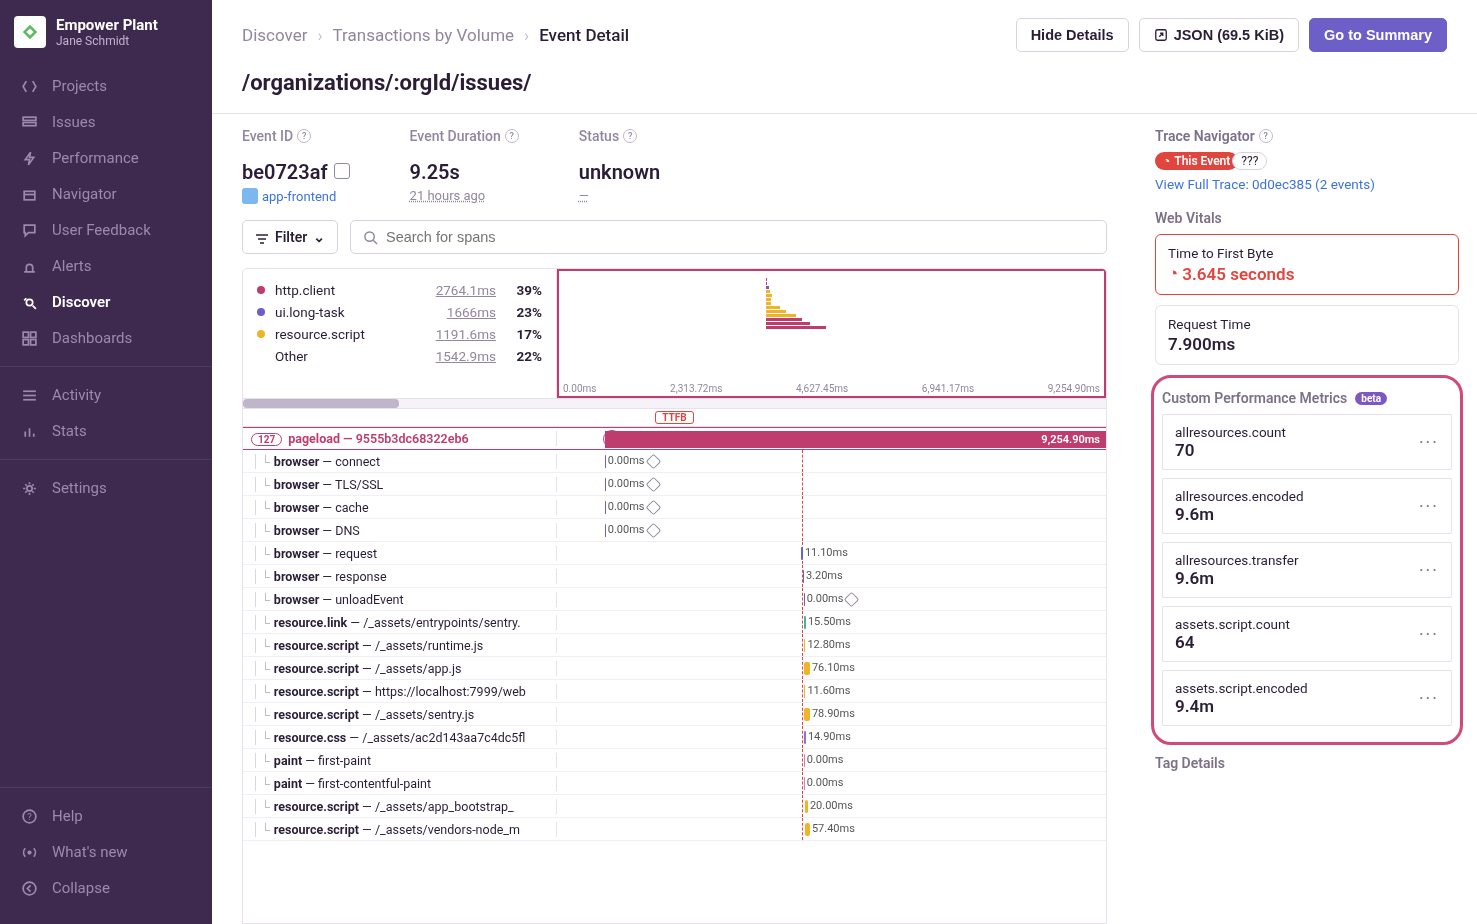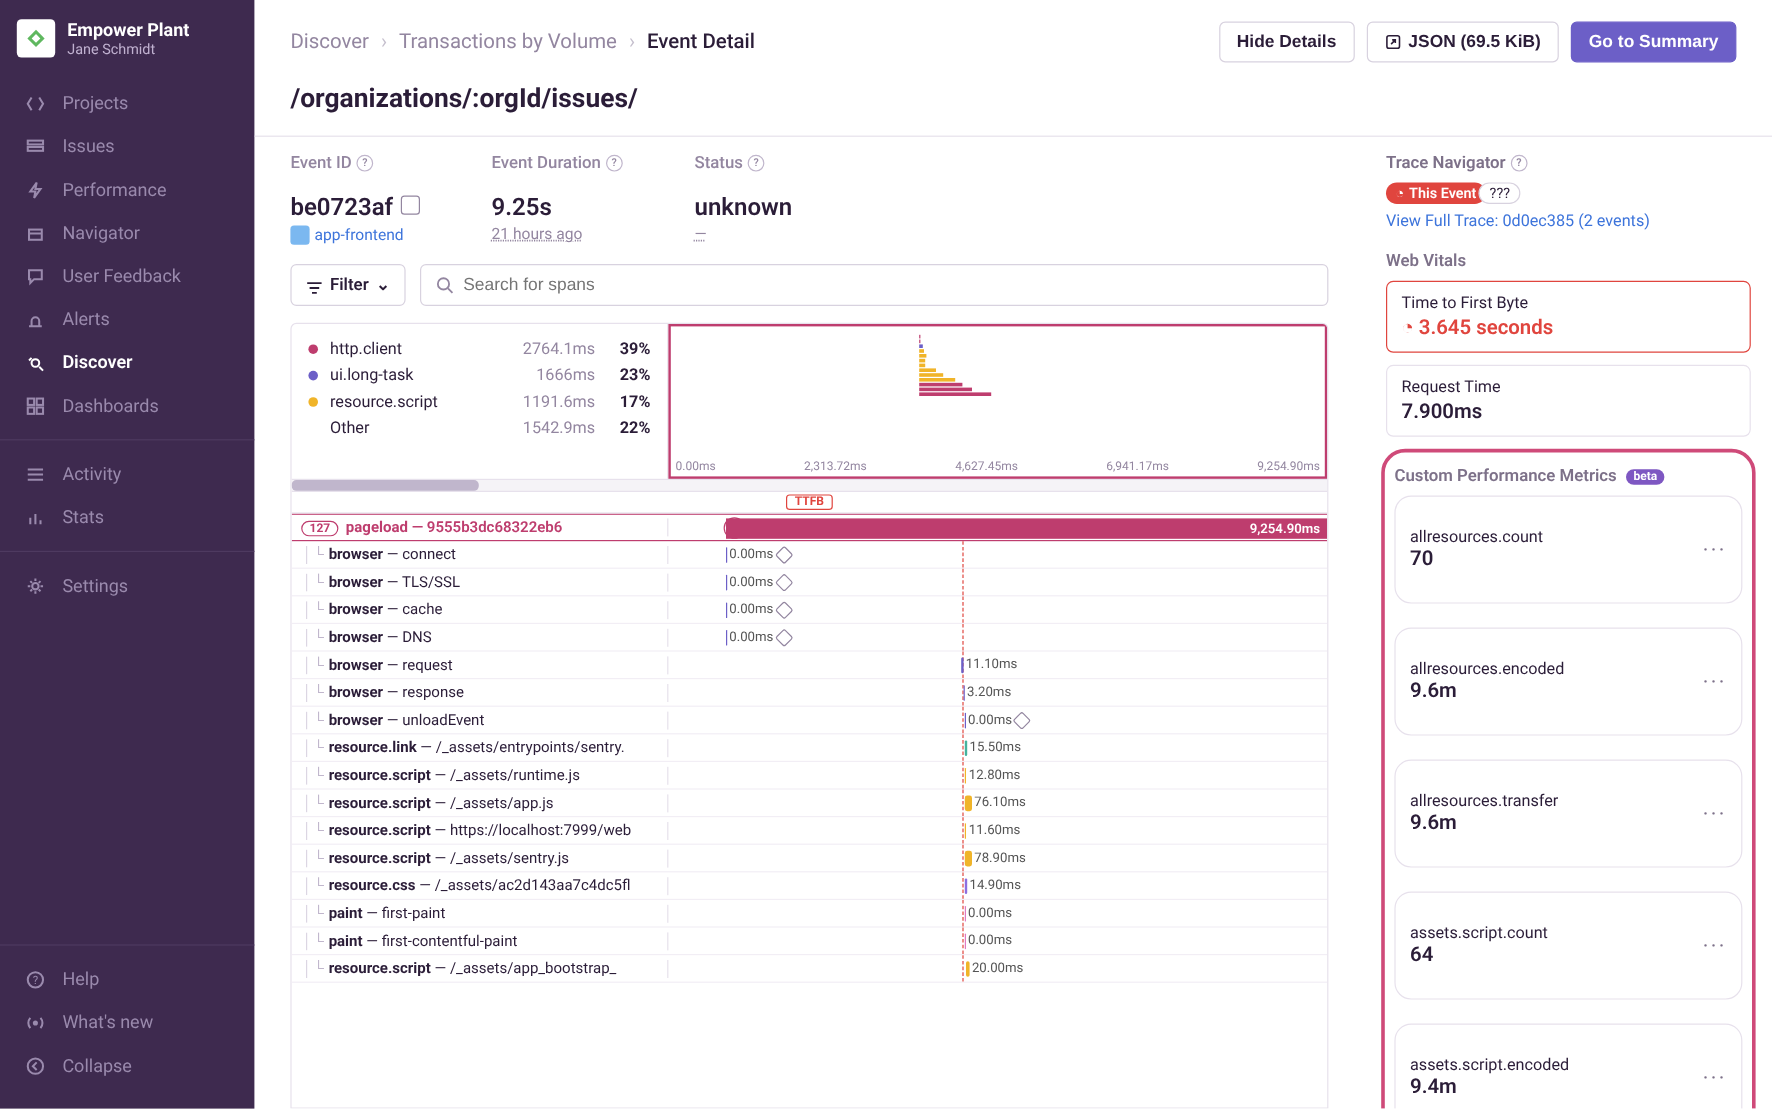--- a/index.html
+++ b/index.html
@@ -52,21 +52,21 @@
 .search-box { flex:1; border:1px solid #d8d2df; border-radius:5px; padding:8px 12px; display:flex;align-items:center;gap:8px;color:#9386a0; }
 .search-box input { border:none; outline:none; width:100%; font-size:14.5px; color:#2b1d38; }
 
 
 .wf { border:1px solid #e7e1ec; border-radius:5px 5px 0 0; margin-right:30px; overflow:hidden; display:flex;flex-direction:column; flex:1; }
 .wf-top { display:flex; height:130px; position:relative; border-bottom:1px solid #e7e1ec; }
 .wf-ops { width:314px; border-right:1px solid #e7e1ec; padding:10px 14px; font-size:13.5px; }
 .wf-ops-row { display:flex; align-items:center; gap:10px; padding:3px 0; }
 .dot { width:8px;height:8px;border-radius:50%; }
 .wf-ops-name { flex:1; }
-.wf-ops-ms { color:#9386a0; width:74px; text-align:right; }
+.wf-ops-ms { color:#9386a0; width:74px; text-align:right;text-decoration:underline; }
 .wf-ops-pct { font-weight:700; width:36px; text-align:right; }
 .wf-mini { flex:1; position:relative; border:2px solid #be3d6e; }
 .wf-mini-axis { position:absolute; bottom:0; left:0; right:0; display:flex; justify-content:space-between; font-size:10px; color:#9386a0; padding:0 4px 2px; }
 .wf-mini-bars { position:absolute; top:6px; left:38%; }
 .wf-mini-bars div { height:3px; margin:1px 0; background:#be3d6e; }
 .wf-scroll-hint { height:10px; background:#f5f3f7; border-bottom:1px solid #e7e1ec; position:relative; }
 .wf-scroll-hint::before { content:""; position:absolute; left:0;top:0;height:100%;width:156px;background:#c0b6cc;border-radius:4px; }
 .wf-ttfb { text-align:center; font-size:10px; padding:2px; border-bottom:1px solid #e7e1ec; }
 .ttfb-chip { display:inline-block; border:1px solid #e0453e; color:#e0453e; padding:0 6px; border-radius:3px; font-weight:700; font-size:10px; }
 
@@ -92,21 +92,21 @@
 .r-sec-title { font-size:14px; color:#7d7189; font-weight:600; display:flex;align-items:center;gap:4px; margin-bottom:8px; }
 .event-chip { display:inline-flex;align-items:center;gap:4px; background:#e0453e;color:#fff;border-radius:12px;padding:2px 8px;font-size:12px;font-weight:600; }
 .q-chip { display:inline-block;border:1px solid #d8d2df;border-radius:12px;padding:1px 8px;font-size:12px;margin-left:-6px;background:#fff; }
 .trace-link { color:#3d74db; font-size:13.5px; margin-top:6px; }
 .card { border:1px solid #e7e1ec; border-radius:6px; padding:10px 12px; margin-bottom:10px; }
 .card.alert { border-color:#e0453e; }
 .card .k { font-size:13.5px; color:#2b1d38; }
 .card .v { font-size:17px; font-weight:600; margin-top:2px; }
 .card .v.red { color:#e0453e; display:flex;align-items:center;gap:4px; }
 .highlight-box { border:3px solid #cf4a79; border-radius:20px; padding:12px 8px 8px; margin:4px -4px 10px; }
-.metric-card { border:1px solid #e7e1ec; border-radius:14px; padding:26px 12px; margin-bottom:20px; display:flex; align-items:center; }
+.metric-card { border:1px solid #e7e1ec; border-radius:1px; padding:9px 12px; margin-bottom:8px; display:flex; align-items:center; }
 .metric-card .mk { font-size:13.5px; }
 .metric-card .mv { font-size:17px; font-weight:600; }
 .metric-card .dots { margin-left:auto; font-size:18px; color:#7d7189; letter-spacing:2px; cursor:pointer; }
 .beta { background:#7e57c2;color:#fff;font-size:10px;font-weight:700;padding:1px 6px;border-radius:8px;margin-left:4px; }
 
 svg { display:block; }
 </style>
 </head>
 <body>
 
@@ -534,20 +534,28 @@
   </div>
               </div>
               <div class="wf-row">
                 <div class="tree"><span class="conn">└</span><span class="bold">resource.script</span> — /_assets/app_bootstrap_</div>
   <div class="bars">
     <div class="vline"></div>
     <div class="bar" style="left:40%;width:0.5%;background:#f0b429"></div>
     <span class="lbl" style="left:40.9%">20.00ms</span>
   </div>
               </div>
+              <div class="wf-row">
+                <div class="tree"><span class="conn">└</span><span class="bold">resource.script</span> — /_assets/vendors-node_m</div>
+  <div class="bars">
+    <div class="vline"></div>
+    <div class="bar" style="left:40%;width:0.9%;background:#f0b429"></div>
+    <span class="lbl" style="left:41.3%">57.40ms</span>
+  </div>
+              </div>
             </div>
         </div>
       </div>
 
       <div class="right">
         <div class="r-sec-title">
             <span>Trace Navigator</span>
             <span class="info-ic">?</span>
           </div>
         <div style="display:flex;align-items:center;gap:0;margin-bottom:6px;">

